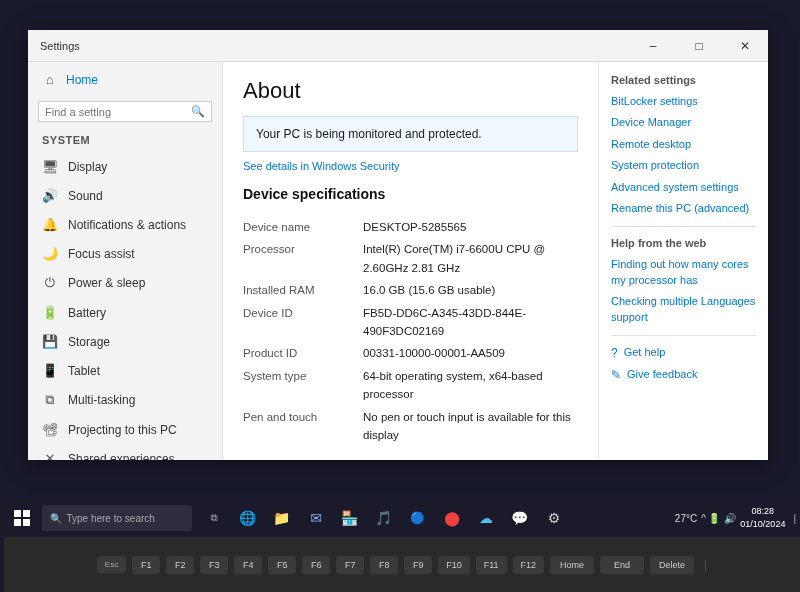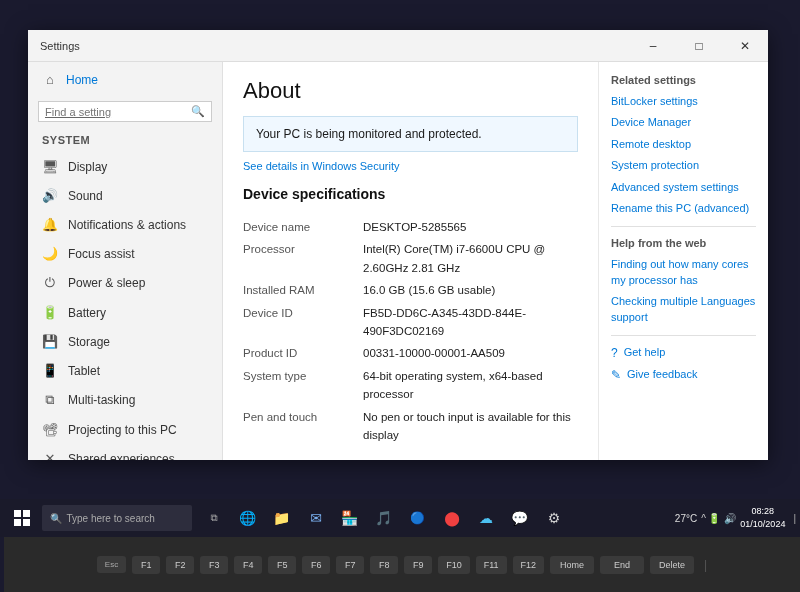--- a/index.html
+++ b/index.html
@@ -92,21 +92,20 @@
       padding: 3px 6px;
       gap: 4px;
     }
     .search-input {
       flex: 1;
       border: none;
       outline: none;
       font-size: 11px;
       color: #666;
       background: transparent;
-      text-decoration: underline;
     }
     .system-label {
       font-size: 11px;
       font-weight: 600;
       color: #555;
       padding: 4px 14px 6px 14px;
       text-transform: uppercase;
       letter-spacing: 0.5px;
     }
     .sidebar-item {

